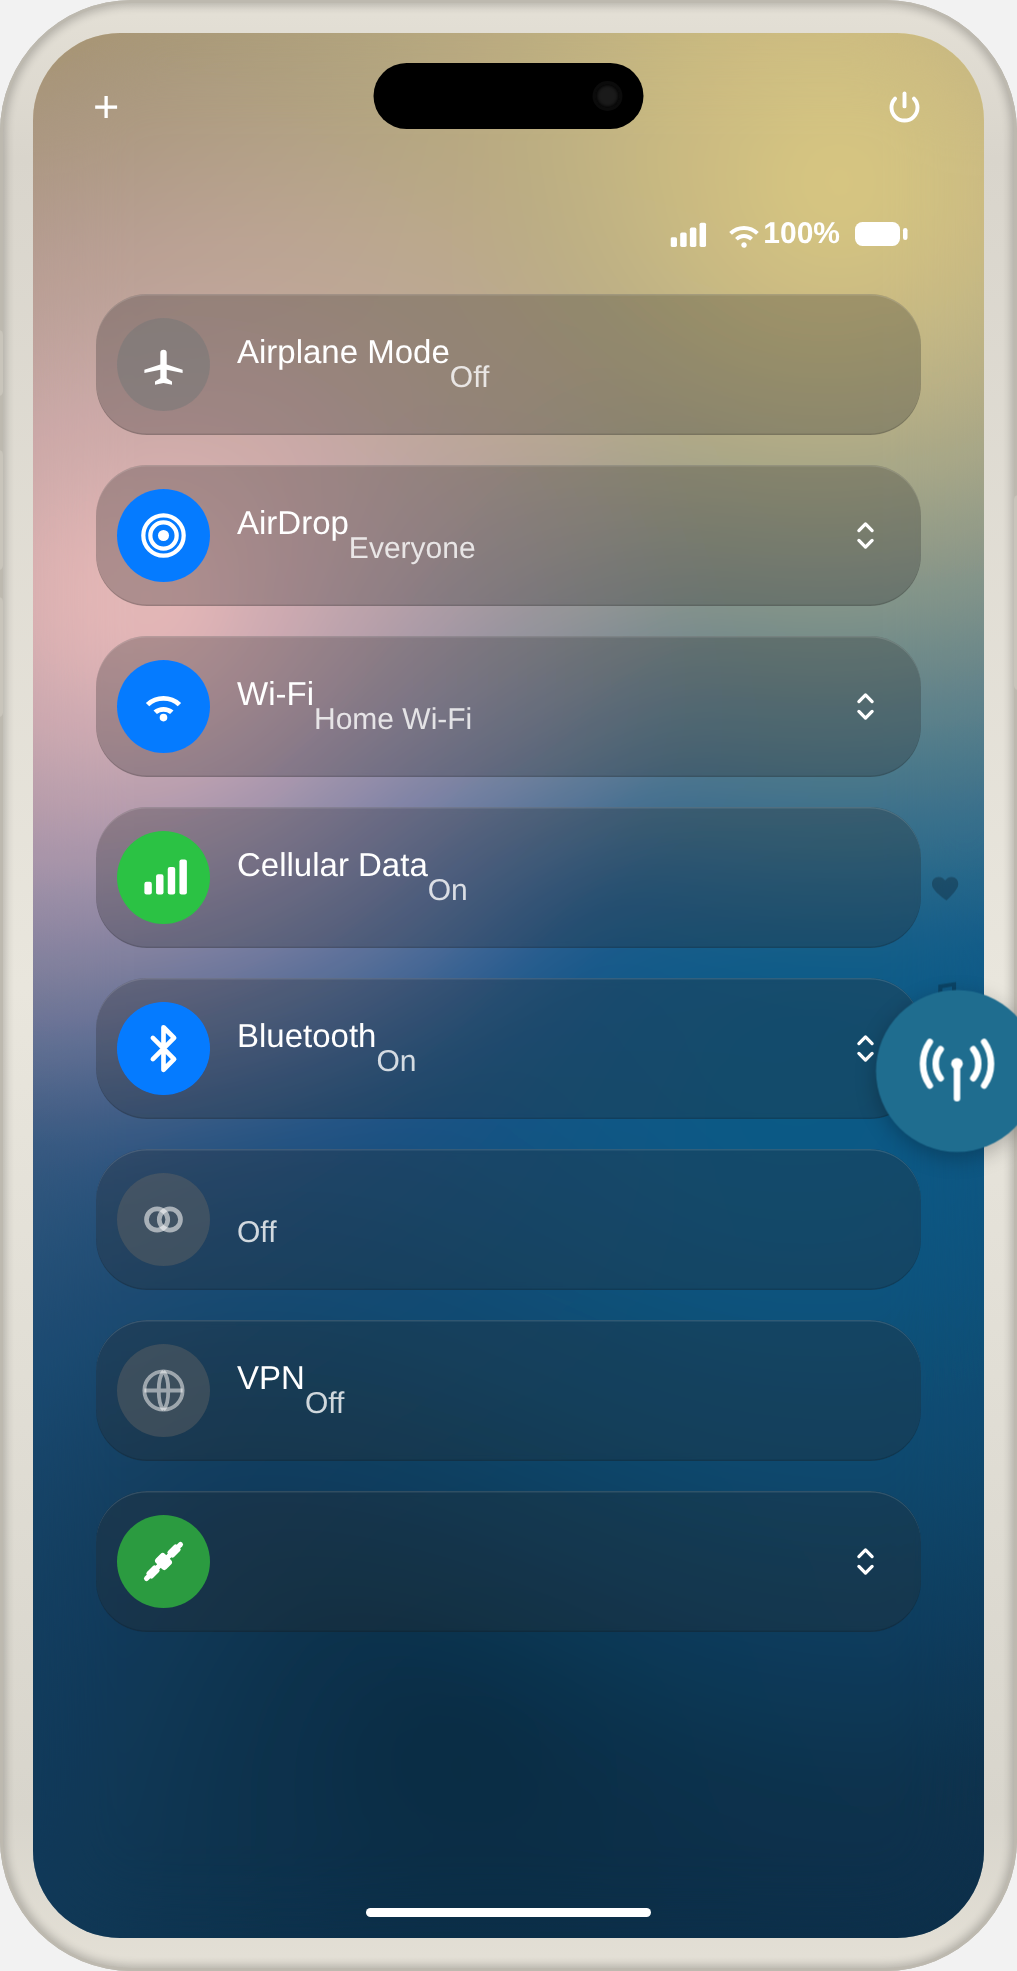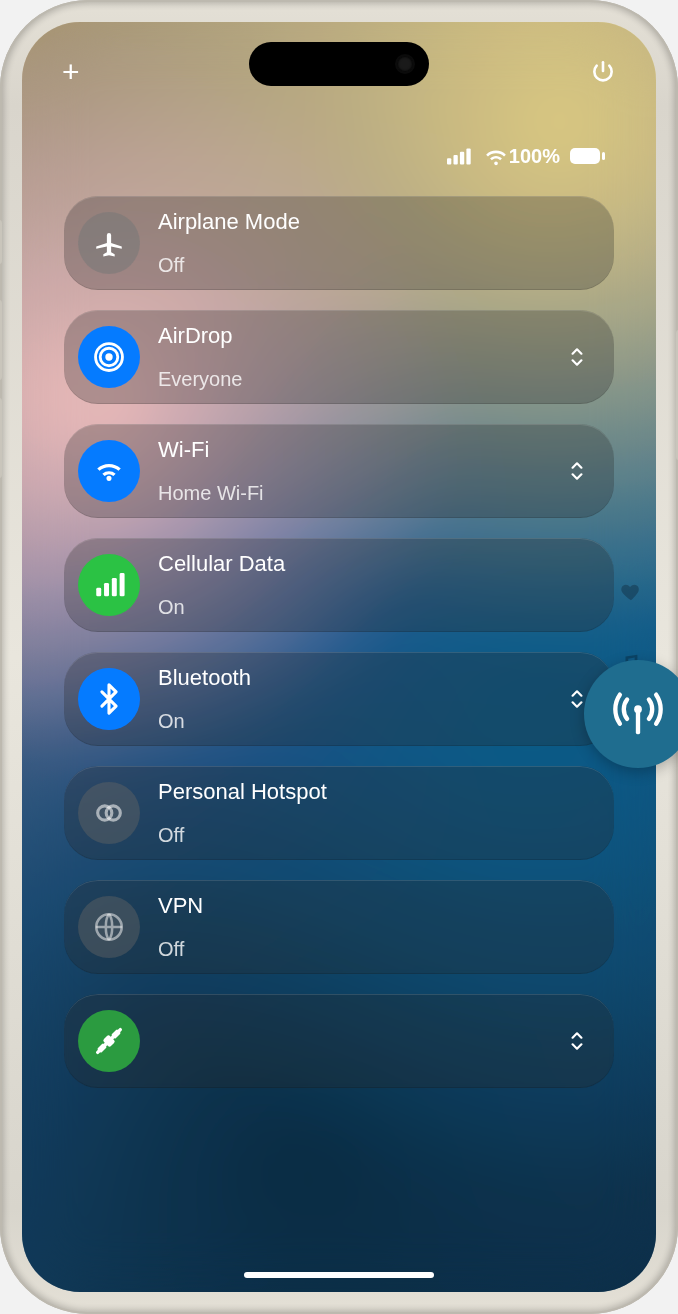--- a/index.html
+++ b/index.html
@@ -103,21 +103,21 @@
   .row::after{
     content:""; position:absolute; inset:0; border-radius:34px;
     box-shadow: inset 0 1px 0 rgba(255,255,255,.12), inset 0 -1px 0 rgba(0,0,0,.12);
   }
   .ico{
     width:62px; height:62px; border-radius:50%;
     display:flex; align-items:center; justify-content:center;
     flex: 0 0 62px; margin-right:18px;
   }
   .ico svg{ width:34px; height:34px; }
-  .txt{ display:flex; flex-direction:column; line-height:1.2; }
+  .txt{ display:flex; line-height:1.2; }
   .ttl{ font-size:22px; font-weight:500; }
   .sub{ font-size:20px; font-weight:400; color:rgba(255,255,255,.8); margin-top:18px;}
   .exp{
     margin-left:auto; width:26px; height:26px;
     display:flex; align-items:center; justify-content:center;
     color:rgba(255,255,255,.9);
   }
   .exp svg{ width:18px; height:22px; }
 
   
@@ -290,21 +290,20 @@
       </div>
 
       <div class="row">
         <span class="ico bg-grey2">
           <svg viewBox="0 0 24 24" fill="none" stroke="rgba(255,255,255,.55)" stroke-width="2.2" stroke-linecap="round">
               <circle cx="9" cy="12" r="5"></circle>
               <circle cx="15" cy="12" r="5"></circle>
             </svg>
         </span>
         <div class="txt">
-          <span class="ttl">Personal Hotspot</span>
           <span class="sub">Off</span>
         </div>
       </div>
 
       <div class="row">
         <span class="ico bg-grey2">
           <svg viewBox="0 0 24 24" fill="none" stroke="rgba(255,255,255,.5)" stroke-width="1.8">
               <circle cx="12" cy="12" r="9"></circle>
               <path d="M3 12h18M12 3c3 3 3 15 0 18M12 3c-3 3-3 15 0 18"></path>
             </svg>

